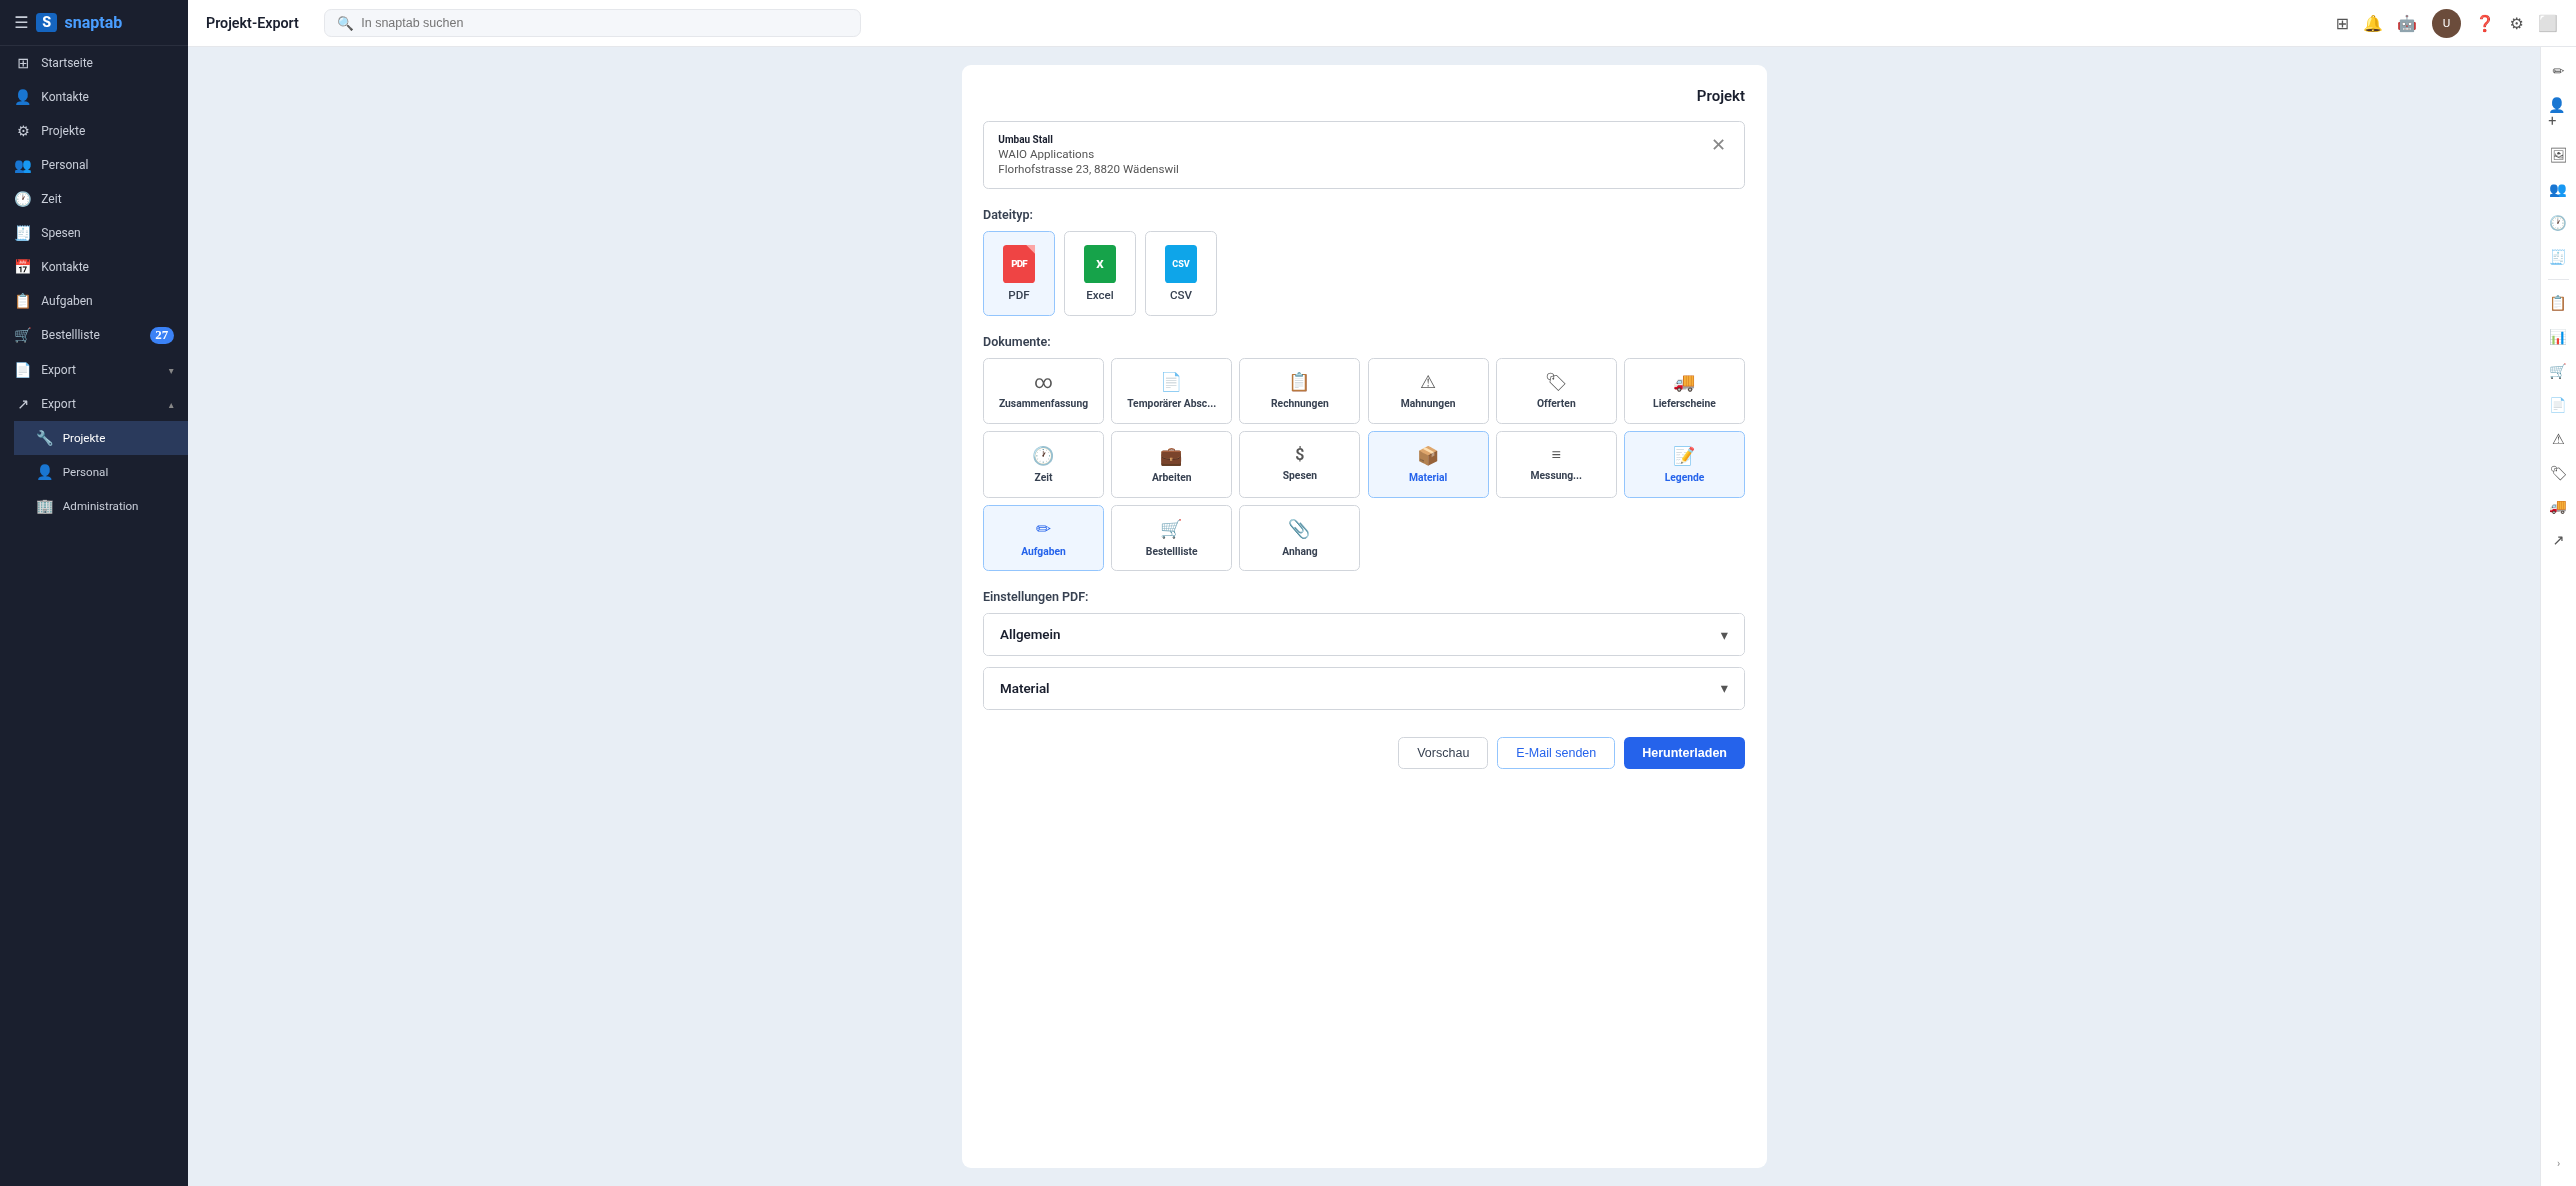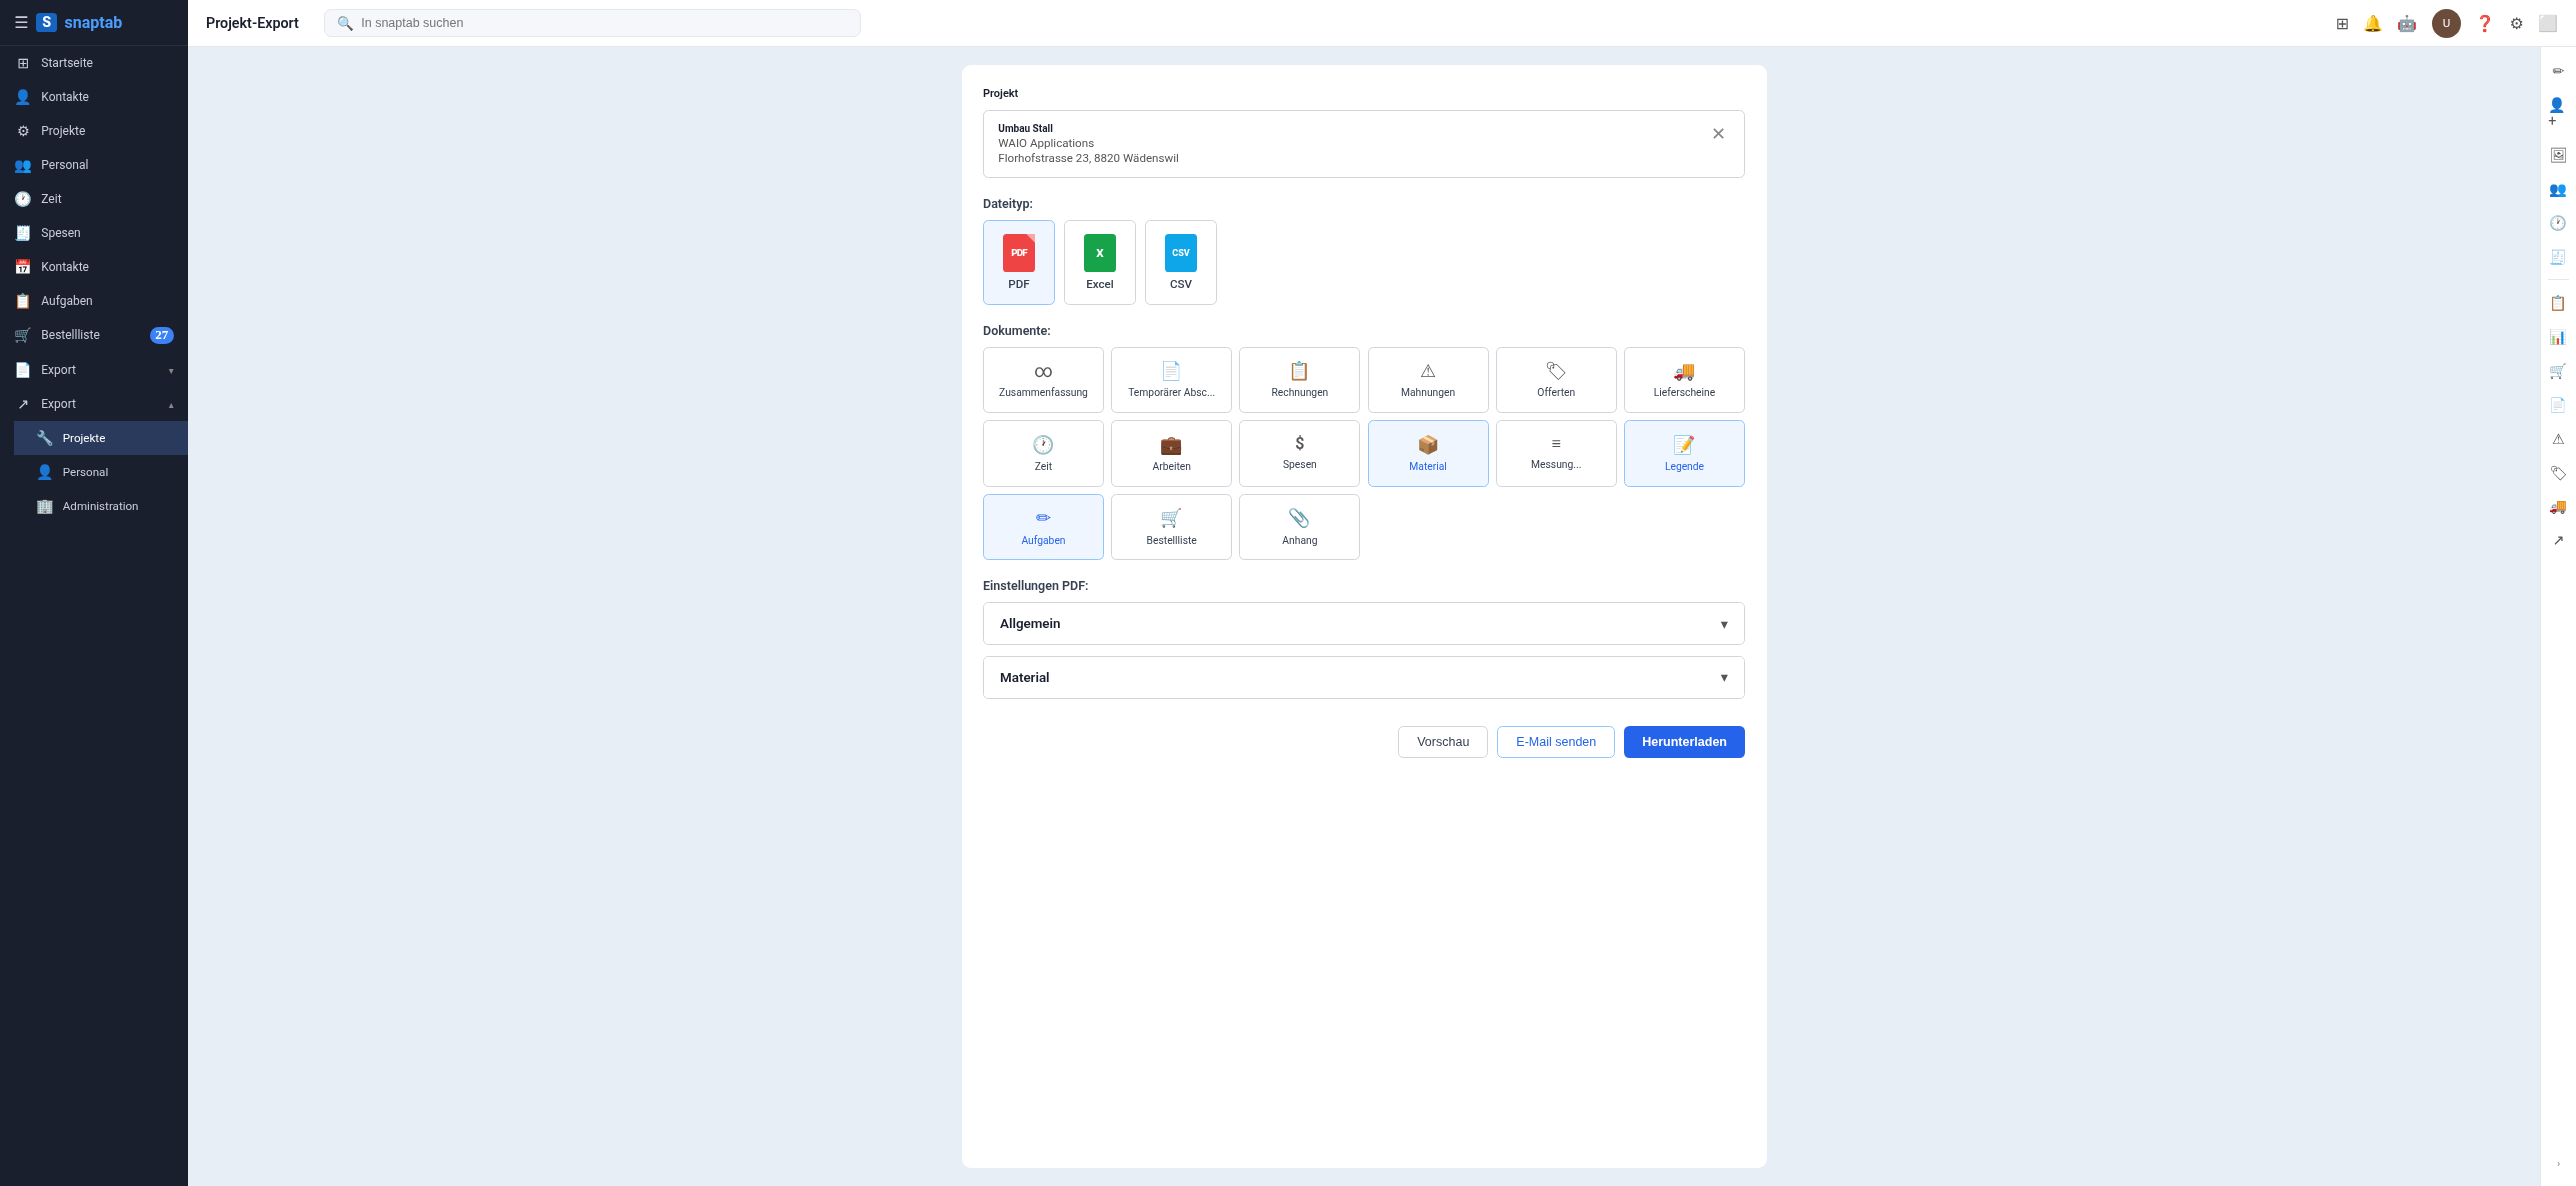--- a/index.html
+++ b/index.html
@@ -41,21 +41,21 @@
     
     .right-rail { width: 36px; background: white; border-left: 0.9px solid #e5e7eb; display: flex; flex-direction: column; align-items: center; padding-top: 9px; gap: 3.6px; flex-shrink: 0; }
     .right-rail-icon { font-size: 14.3px; color: #555; padding: 7.2px; cursor: pointer; border-radius: 3.6px; }
     .right-rail-icon.active { color: #2563eb; }
     .right-rail-divider { width: 21.5px; height: 0.9px; background: #e5e7eb; margin: 3.6px 0; }
     .right-rail-collapse { font-size: 10.7px; color: #888; padding: 7.2px; cursor: pointer; margin-top: auto; margin-bottom: 9px; }
 
     
     .card { background: white; border-radius: 9px; padding: 21.5px; width: 100%; max-width: 805px; margin: 0 auto; }
 
-    .card-section-title { font-size: 11px; font-weight: 600; color: #1a1f2e; margin-bottom: 10px; }
+    .card-section-title { font-size: 15px; font-weight: 600; color: #1a1f2e; margin-bottom: 16px; text-align: right; }
 
     .project-box { border: 0.9px solid #d1d5db; border-radius: 5.4px; padding: 12.5px 14.3px; display: flex; align-items: flex-start; justify-content: space-between; margin-bottom: 18px; }
     .project-info .project-name { font-size: 10px; font-weight: 700; color: #1a1f2e; }
     .project-info .project-sub { font-size: 11.6px; color: #555; margin-top: 1.8px; }
     .project-info .project-addr { font-size: 11.6px; color: #555; margin-top: 0.9px; }
     .close-btn { background: none; border: none; cursor: pointer; font-size: 18px; color: #888; padding: 0 3.6px; }
 
     .section-label { font-size: 12.5px; font-weight: 600; color: #374151; margin-bottom: 9px; }
 
     
@@ -69,21 +69,21 @@
     .pdf-icon::before { content: ''; position: absolute; top: 0; right: 0; width: 9px; height: 9px; background: #fca5a5; clip-path: polygon(0 0, 100% 100%, 100% 0); }
     .excel-icon { width: 32px; height: 38px; background: #16a34a; border-radius: 3.6px; display: flex; align-items: center; justify-content: center; color: white; font-size: 9px; font-weight: 700; }
     .csv-icon { width: 32px; height: 38px; background: #0ea5e9; border-radius: 3.6px; display: flex; align-items: center; justify-content: center; color: white; font-size: 9px; font-weight: 700; }
 
     
     .docs-grid { display: grid; grid-template-columns: repeat(6, 1fr); gap: 7.2px; margin-bottom: 18px; }
     .doc-btn { border: 0.9px solid #d1d5db; border-radius: 5.4px; padding: 12.5px 7.2px; display: flex; flex-direction: column; align-items: center; gap: 5.4px; cursor: pointer; background: white; }
     .doc-btn.selected { border-color: #93c5fd; background: #eff6ff; color: #2563eb; }
     .doc-btn .doc-icon { font-size: 18px; color: #555; }
     .doc-btn.selected .doc-icon { color: #2563eb; }
-    .doc-btn .doc-label { font-size: 10.3px; color: #374151; text-align: center; font-weight: 400; }
+    .doc-btn .doc-label { font-size: 10.3px; color: #374151; text-align: center; font-weight: 700; }
     .doc-btn.selected .doc-label { color: #2563eb; }
 
     
     .settings-section { border: 0.9px solid #d1d5db; border-radius: 5.4px; margin-bottom: 10.7px; overflow: hidden; }
     .settings-header { padding: 12.5px 16px; display: flex; align-items: center; justify-content: space-between; cursor: pointer; background: white; }
     .settings-header-title { font-size: 13.4px; font-weight: 600; color: #1a1f2e; }
     .settings-chevron { font-size: 14.3px; color: #555; }
 
     
     .card-footer { display: flex; justify-content: flex-end; gap: 9px; margin-top: 18px; padding-top: 9px; }

